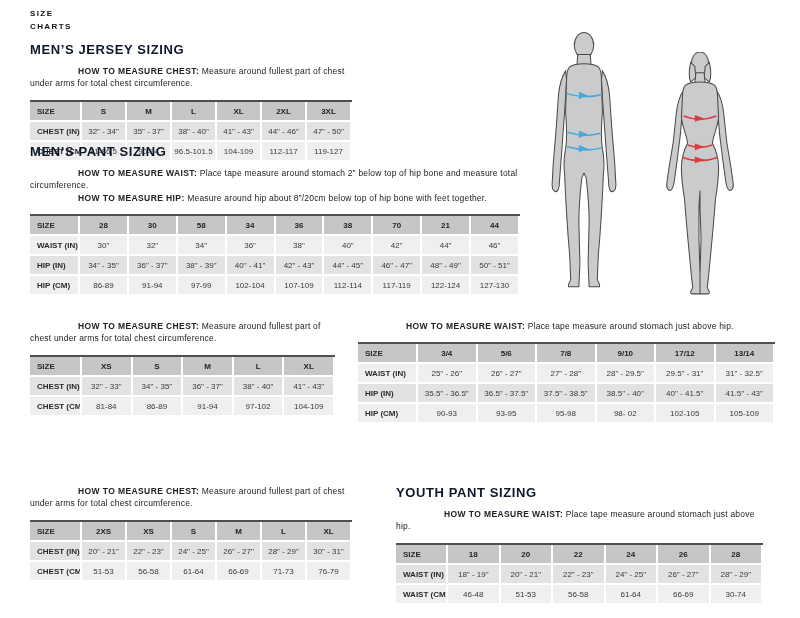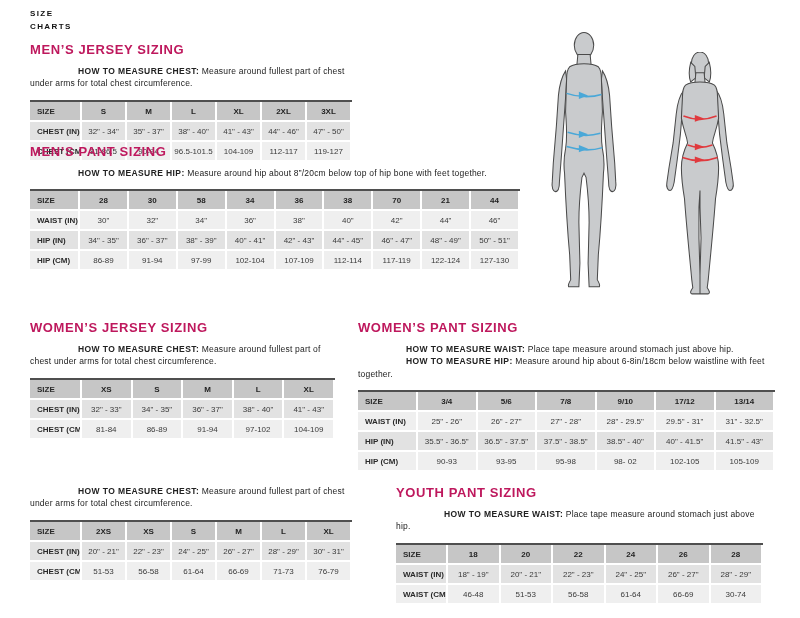--- a/index.html
+++ b/index.html
@@ -7,21 +7,21 @@
     --table_topline:#4f4f4f; --male_accent:#4aa8d8; --female_accent:#e03a3e;
     --body_fill:#c9cbcd; --body_stroke:#4a4a4a; --ink:#1d1d1d;
   }
   *{box-sizing:border-box;margin:0;padding:0;}
   html,body{background:#fff;}
   body{font-family:"Liberation Sans", sans-serif;color:var(--ink);}
   .page{position:relative;width:800px;height:618px;background:#fff;overflow:hidden;}
   .page-label{position:absolute;left:30px;top:8px;font-size:8px;font-weight:bold;
     letter-spacing:1.4px;line-height:1.6;color:#111;}
   .sec{position:absolute;}
-  .sec h2{font-size:13px;font-weight:bold;letter-spacing:0.6px;color:#be185d;margin:0 0 8px 0;}
+  .sec h2{font-size:13px;font-weight:bold;letter-spacing:0.6px;color:#0f172a;margin:0 0 8px 0;}
   .howto{font-size:8.5px;line-height:1.45;color:#222;letter-spacing:0.2px;}
   .howto b{letter-spacing:0.4px;padding-left:48px;}
   .tbl-wrap{margin-top:10px;}
   table{border-collapse:separate;border-spacing:0;table-layout:fixed;width:100%;
     border-top:2px solid var(--table_topline);}
   th,td{font-size:8px;padding:5px 2px 4px 2px;text-align:center;color:#3a3a3a;
     border-right:2px solid #fff;border-bottom:2px solid #fff;overflow:hidden;white-space:nowrap;}
   thead th{background:var(--header_bg);font-weight:bold;color:#1f1f1f;}
   th.lab,td.lab{text-align:left;padding-left:7px;font-weight:bold;color:#2a2a2a;}
   tr.shade-dark td, tr.shade-dark th{background:var(--row_dark);}
@@ -82,20 +82,21 @@
               <td>112-117</td>
               <td>119-127</td>
             </tr>
           </tbody>
         </table>
       </div>
   </section>
 
   <section class="sec" style="left:30px;top:144px;width:490px;">
     <h2>MEN’S PANT SIZING</h2>
+    <p class="howto"><b>HOW TO MEASURE WAIST:</b> <span>Place tape measure around stomach 2” below top of hip bone and measure total circumference.</span></p>
     <p class="howto"><b>HOW TO MEASURE HIP:</b> <span>Measure around hip about 8”/20cm below top of hip bone with feet together.</span></p>
     <div class="tbl-wrap">
         <table>
           <colgroup>
             <col style="width: 50px;">
             <col>
             <col>
             <col>
             <col>
             <col>
@@ -199,21 +200,20 @@
       </g>
       <g style="fill:var(--female_accent);stroke:none;">
         <path d="M43,61 L52,64.3 L43,67.6 Z"></path>
         <path d="M43,88.5 L52,91.7 L43,95 Z"></path>
         <path d="M43,101 L52,104.3 L43,107.6 Z"></path>
       </g>
     </svg>
   </div>
 
   <section class="sec" style="left:30px;top:320px;width:305px;">
-    <h2>WOMEN’S JERSEY SIZING</h2>
     <p class="howto"><b>HOW TO MEASURE CHEST:</b> <span>Measure around fullest part of chest under arms for total chest circumference.</span></p>
     <div class="tbl-wrap">
         <table>
           <colgroup>
             <col style="width: 52px;">
             <col>
             <col>
             <col>
             <col>
             <col>
@@ -244,23 +244,21 @@
               <td>91-94</td>
               <td>97-102</td>
               <td>104-109</td>
             </tr>
           </tbody>
         </table>
       </div>
   </section>
 
   <section class="sec" style="left:358px;top:320px;width:417px;">
-    <h2>WOMEN’S PANT SIZING</h2>
     <p class="howto"><b>HOW TO MEASURE WAIST:</b> <span>Place tape measure around stomach just above hip.</span></p>
-    <p class="howto"><b>HOW TO MEASURE HIP:</b> <span>Measure around hip about 6-8in/18cm below waistline with feet together.</span></p>
     <div class="tbl-wrap">
         <table>
           <colgroup>
             <col style="width: 60px;">
             <col>
             <col>
             <col>
             <col>
             <col>
             <col>

